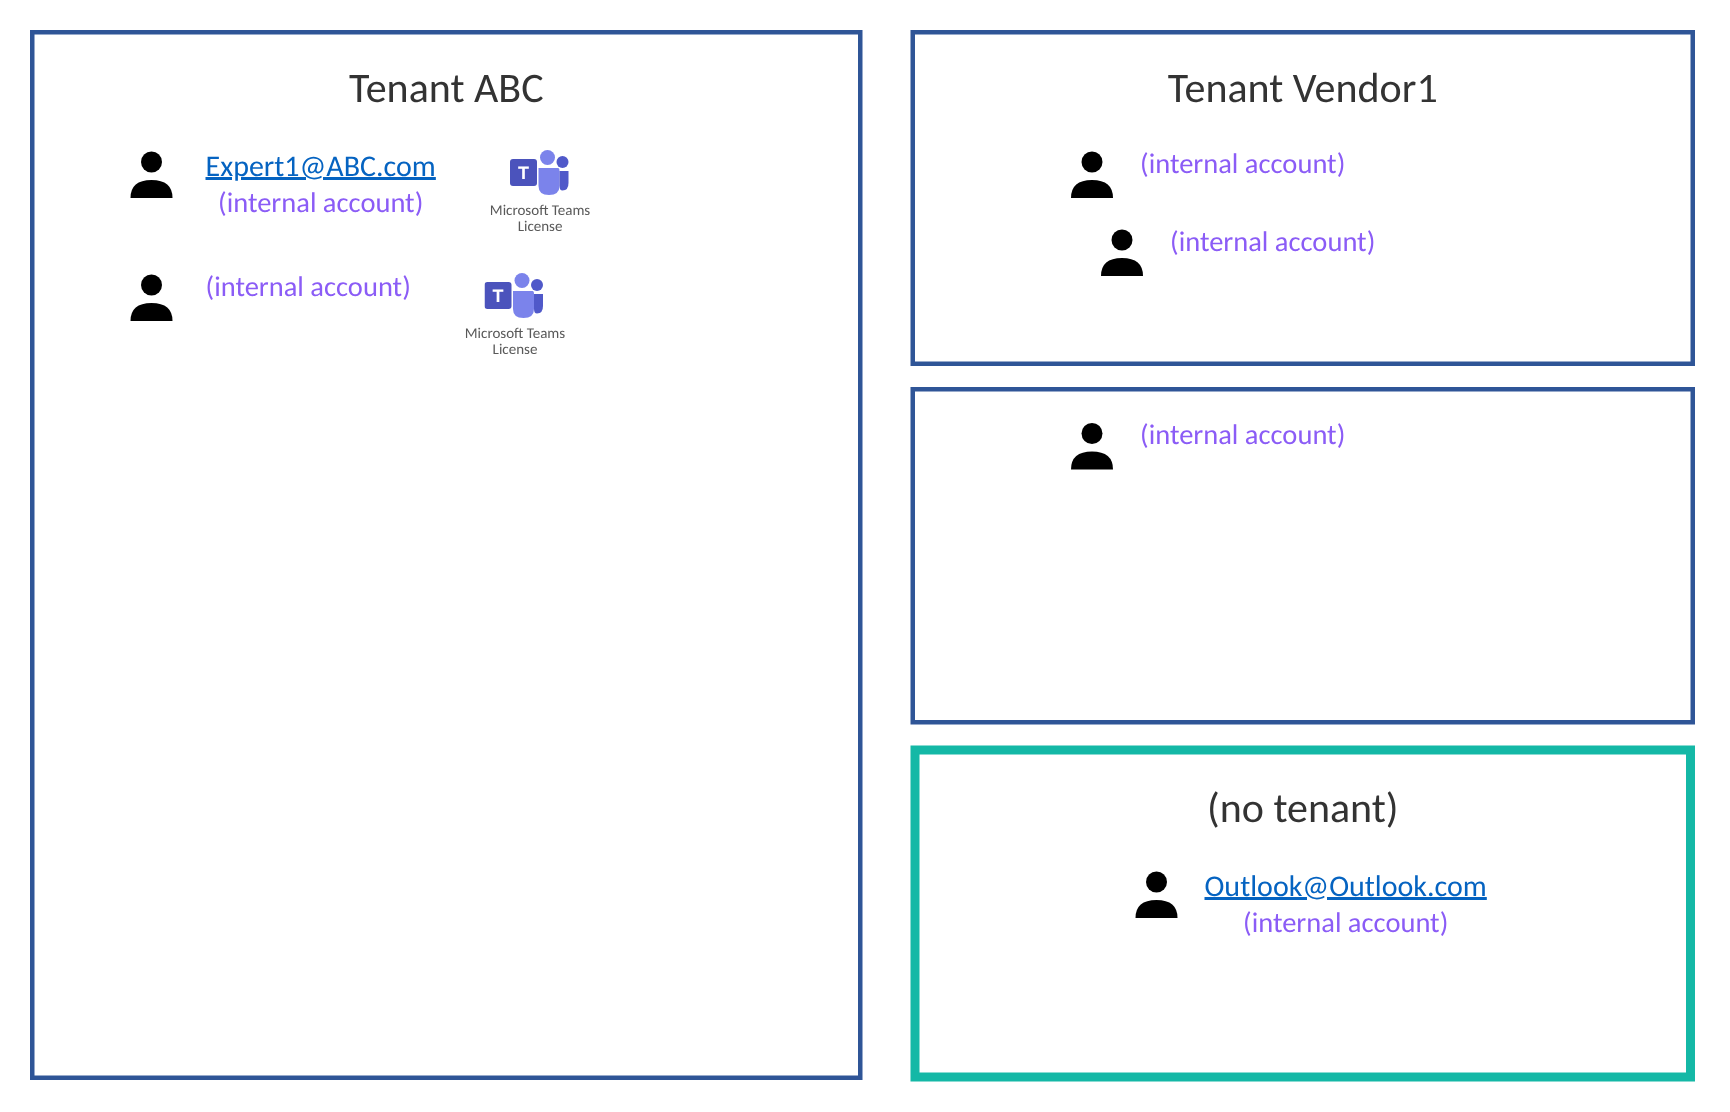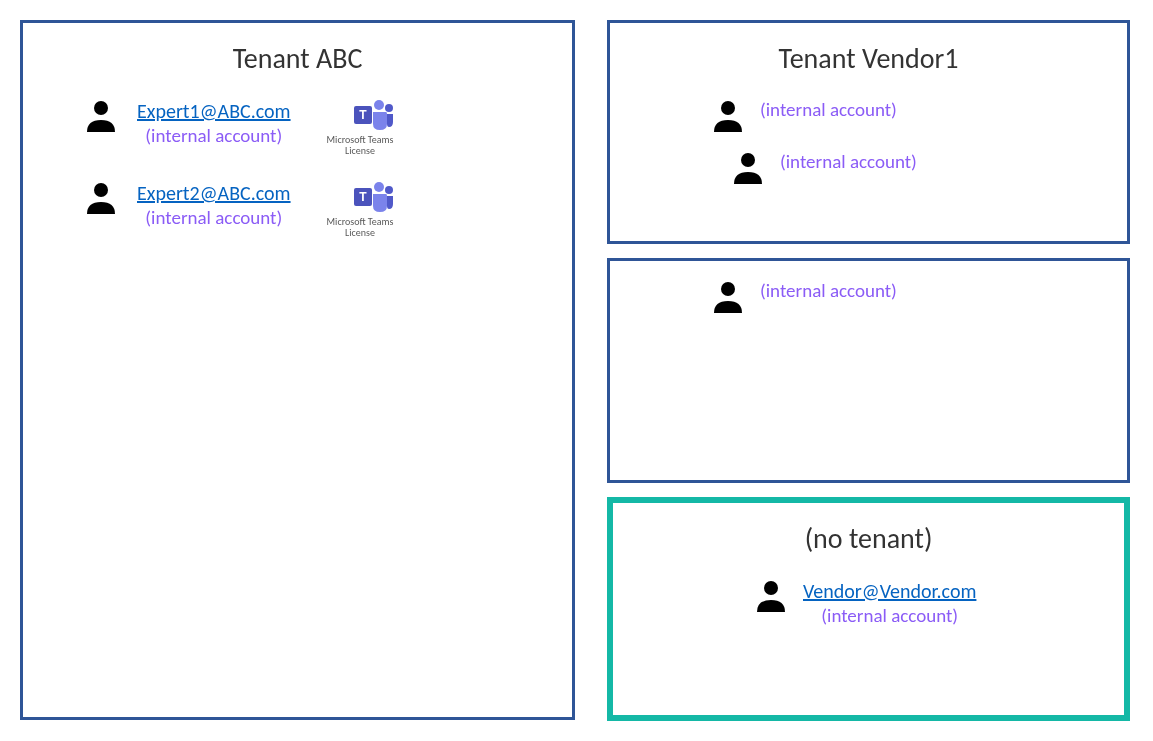--- a/index.html
+++ b/index.html
@@ -62,21 +62,21 @@
       align-self: center;
     }
     .person-icon {
       width: 36px;
       height: 36px;
       flex-shrink: 0;
     }
     .teams-badge {
       display: flex;
       flex-direction: column;
-      align-items: flex-end;
+      align-items: center;
       margin-left: 18px;
       flex-shrink: 0;
     }
     .teams-badge .ic { width: 40px; height: 34px; }
     .teams-badge .lbl {
       font-size: 10px;
       color: #595959;
       text-align: center;
       line-height: 1.1;
       margin-top: 2px;
@@ -124,21 +124,20 @@
                 <use href="#teams-glyph"></use>
               </svg>
             <div class="lbl">Microsoft Teams<br>License</div>
           </div>
         </div>
         <div class="member-row">
           <svg class="person-icon" viewBox="0 0 36 36">
               <use href="#person-glyph"></use>
             </svg>
           <div class="member-text">
-            <a class="email-link" href="#">Expert2@ABC.com</a>
             <span class="desc">(internal account)</span>
           </div>
           <div class="teams-badge">
             <svg class="ic" viewBox="0 0 40 34">
                 <use href="#teams-glyph"></use>
               </svg>
             <div class="lbl">Microsoft Teams<br>License</div>
           </div>
         </div>
       </div>
@@ -178,21 +177,21 @@
       </div>
     </div>
 
     <div class="tenant-box gray">
       <div class="tenant-title">(no tenant)</div>
       <div class="member-row" style="margin-left:110px">
         <svg class="person-icon" viewBox="0 0 36 36">
             <use href="#person-glyph"></use>
           </svg>
         <div class="member-text">
-          <a class="email-link" href="#">Vendor@Vendor.com</a>
+          <a class="email-link" href="#">Outlook@Outlook.com</a>
           <span class="desc">(internal account)</span>
         </div>
       </div>
     </div>
 
   </div>
 
 </div>
 
 </body></html>

